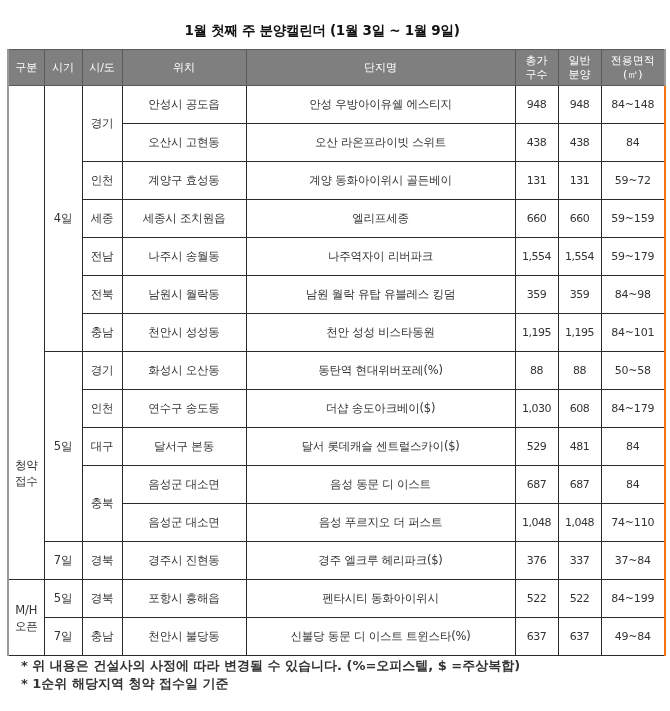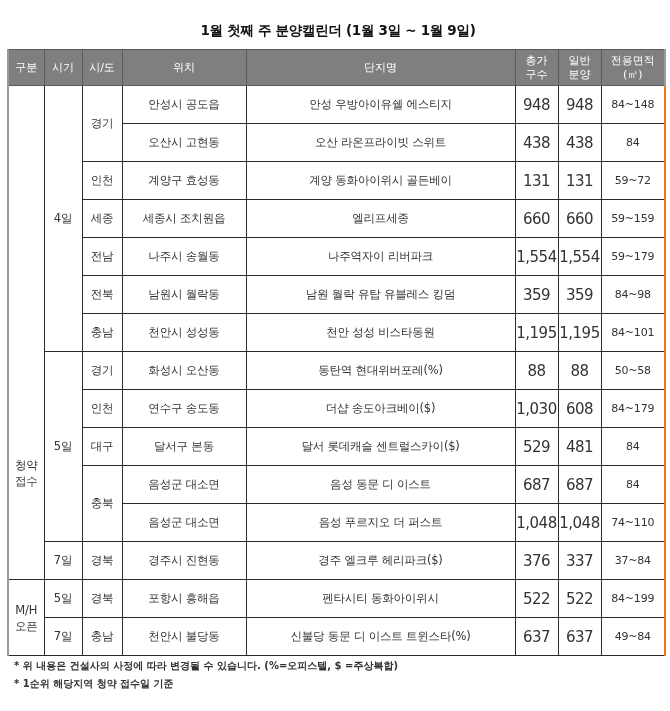--- a/index.html
+++ b/index.html
@@ -5,44 +5,43 @@
   html, body { margin: 0; padding: 0; background: #ffffff; }
   body {
     width: 670px; height: 711px; position: relative; overflow: hidden;
     font-family: "DejaVu Sans", "Liberation Sans", sans-serif;
     color: #222;
   }
   .title {
     position: absolute; top: 22px; left: 0; width: 644px;
     text-align: center; font-size: 13.5px; font-weight: bold; color: #111;
     letter-spacing: -0.3px;
-    margin-left: 16px;
   }
   table.cal {
     position: absolute; top: 49px; left: 7px;
     width: 657px; border-collapse: collapse; table-layout: fixed;
     font-size: 11.5px;
   }
   table.cal th {
     background: #7f7f7f; color: #ffffff; font-weight: normal;
     height: 35px; border: 1px solid #5a5a5a; font-size: 11px;
     line-height: 14px; padding: 0;
   }
   table.cal td {
     border: 1px solid #2b2b2b; height: 37px; padding: 0;
     text-align: center; vertical-align: middle; color: #333;
     letter-spacing: -0.2px;
   }
-  table.cal td.num { font-size: 15px; letter-spacing: -0.5px; }
+  table.cal td.num { font-size: 11px; letter-spacing: -0.5px; }
   table.cal td.area { font-size: 11px; border-right: 2px solid #f97316; }
   table.cal th.area { border-right: 2px solid #9a9a9a; }
   table.cal td.first { border-left: 2px solid #9a9a9a; }
   table.cal th.first { border-left: 2px solid #9a9a9a; }
   .notes {
-    position: absolute; left: 14px; top: 657px; font-size: 10px;
+    position: absolute; left: 21px; top: 657px; font-size: 13px;
     font-weight: bold; color: #333; line-height: 18px;
   }
 </style>
 </head>
 <body>
 
 <div class="title">1월 첫째 주 분양캘린더 (1월 3일 ~ 1월 9일)</div>
 
 <table class="cal">
   <colgroup>

